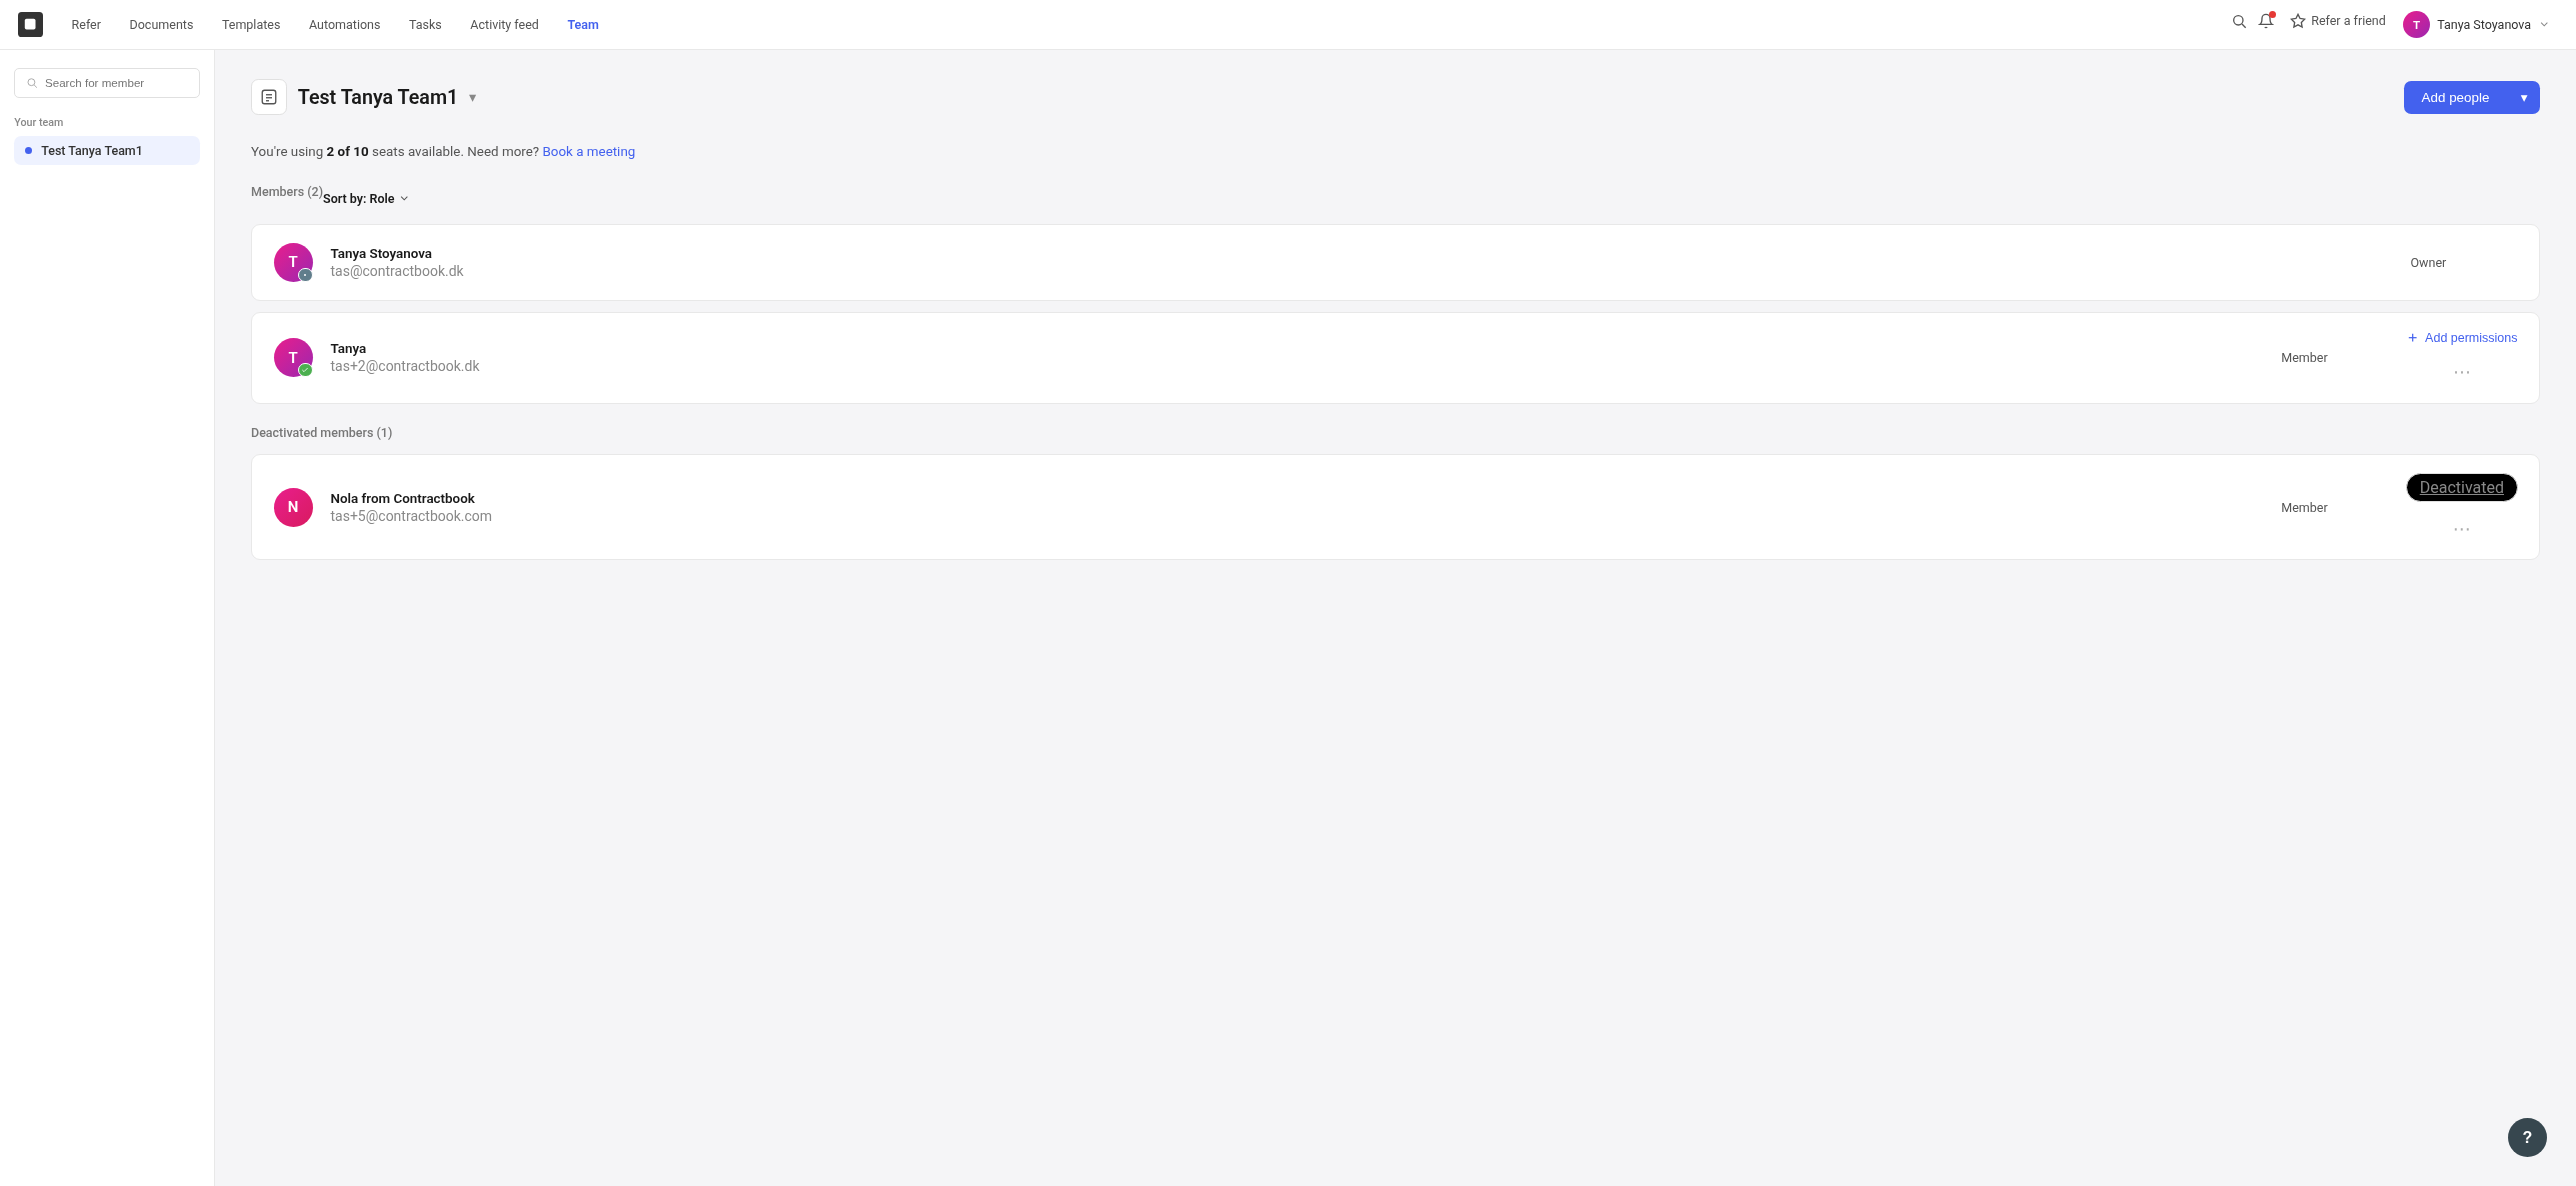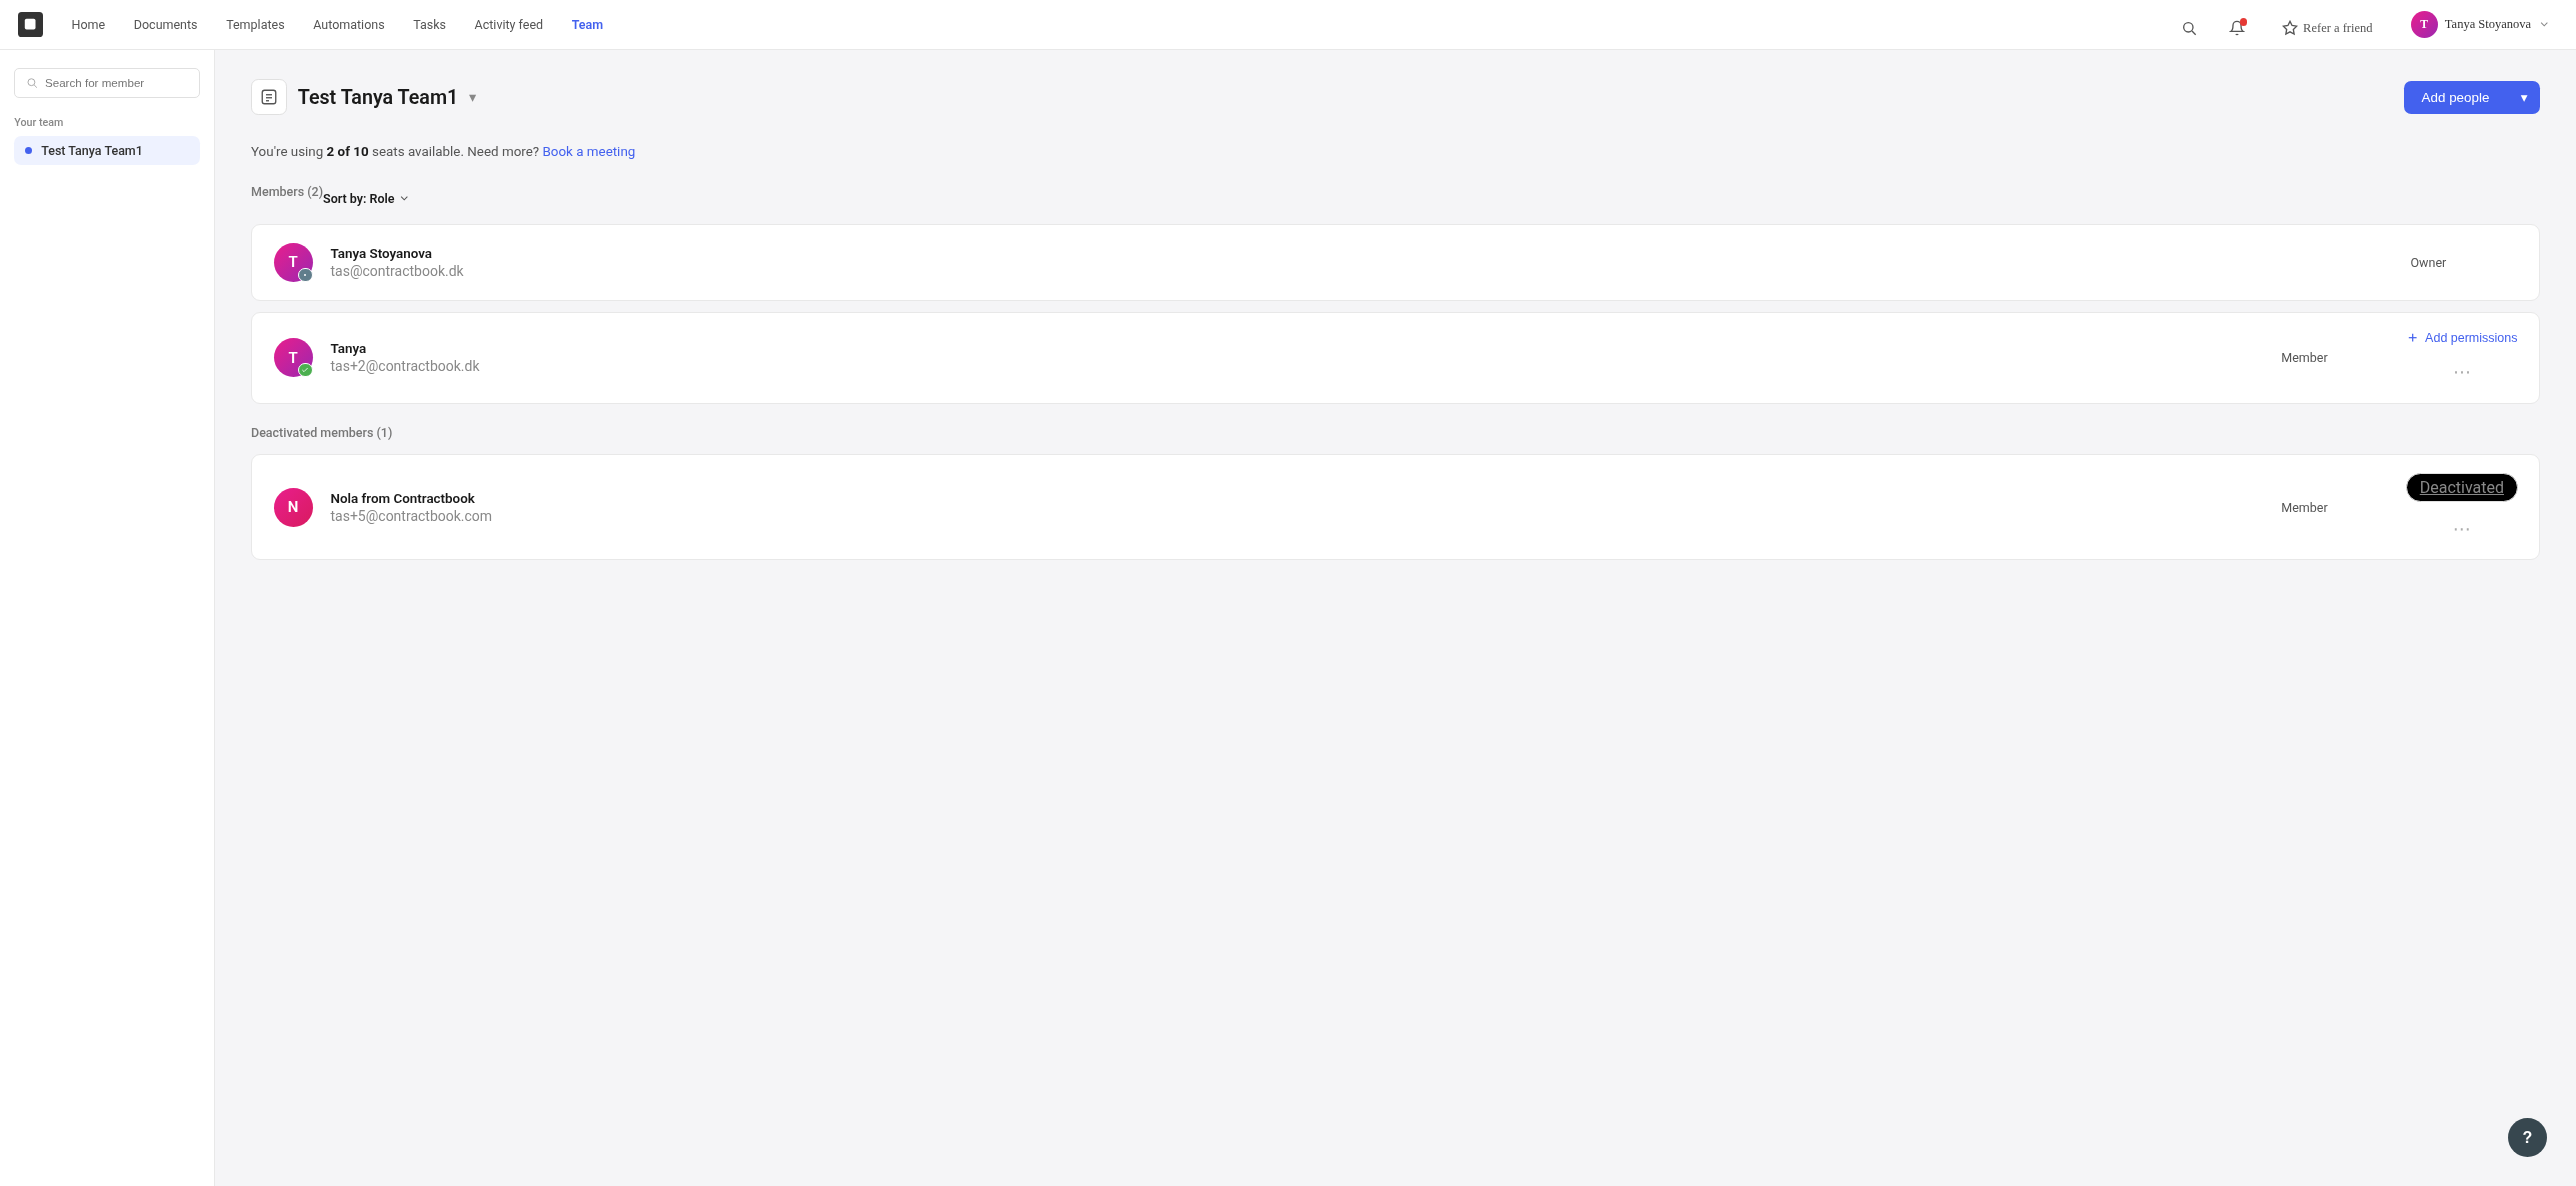--- a/index.html
+++ b/index.html
@@ -10,21 +10,21 @@
       display: flex; align-items: center; background: #fff; border-bottom: 0.9px solid #e8e8e8;
       padding: 0 18px; height: 50px; gap: 7.2px;
     }
     .topnav-logo { width: 25px; height: 25px; background: #333; border-radius: 3.6px; display: flex; align-items: center; justify-content: center; cursor: pointer; margin-right: 10.7px; }
     .topnav-logo svg { width: 14.3px; height: 14.3px; fill: #fff; }
     .nav-item {
       padding: 5.4px 10.7px; font-size: 12.5px; color: #555; cursor: pointer; border-radius: 5.4px; white-space: nowrap;
     }
     .nav-item.active { color: #4361ee; font-weight: 600; }
     .topnav-spacer { flex: 1; }
-    .topnav-actions { display: flex; align-items: flex-end; gap: 22px; font-family: Liberation Serif, serif; }
+    .topnav-actions { display: flex; align-items: flex-start; gap: 1px; }
     .icon-btn { background: none; border: none; cursor: pointer; padding: 5.4px; border-radius: 5.4px; display: flex; align-items: center; justify-content: center; color: #555; }
     .notif-btn { position: relative; }
     .notif-dot { position: absolute; top: 3.6px; right: 3.6px; width: 7.2px; height: 7.2px; background: #e53935; border-radius: 50%; }
     .refer-btn { display: flex; align-items: center; gap: 5.4px; font-size: 12.5px; color: #555; cursor: pointer; padding: 5.4px 9px; border-radius: 5.4px; }
     .user-btn { display: flex; align-items: center; gap: 7.2px; cursor: pointer; padding: 3.6px 7.2px; border-radius: 5.4px; }
     .user-avatar { width: 27px; height: 27px; border-radius: 50%; background: linear-gradient(135deg, #e91e8c, #9c27b0); display: flex; align-items: center; justify-content: center; color: #fff; font-size: 11.6px; font-weight: 600; }
     .user-name { font-size: 12.5px; color: #333; }
 
     
     .layout { display: flex; height: calc(100vh - 50px); }
@@ -109,21 +109,21 @@
 </head>
 <body>
 
 <nav class="topnav">
   <div class="topnav-logo">
     <svg viewBox="0 0 16 16">
         <rect x="2" y="2" width="12" height="12" rx="2"></rect>
       </svg>
   </div>
 
-  <div class="nav-item">Home</div>
+  <div class="nav-item">Refer</div>
   <div class="nav-item">Documents</div>
   <div class="nav-item">Templates</div>
   <div class="nav-item">Automations</div>
   <div class="nav-item">Tasks</div>
   <div class="nav-item">Activity feed</div>
   <div class="nav-item active">Team</div>
 
   <div class="topnav-spacer"></div>
 
   <div class="topnav-actions">

